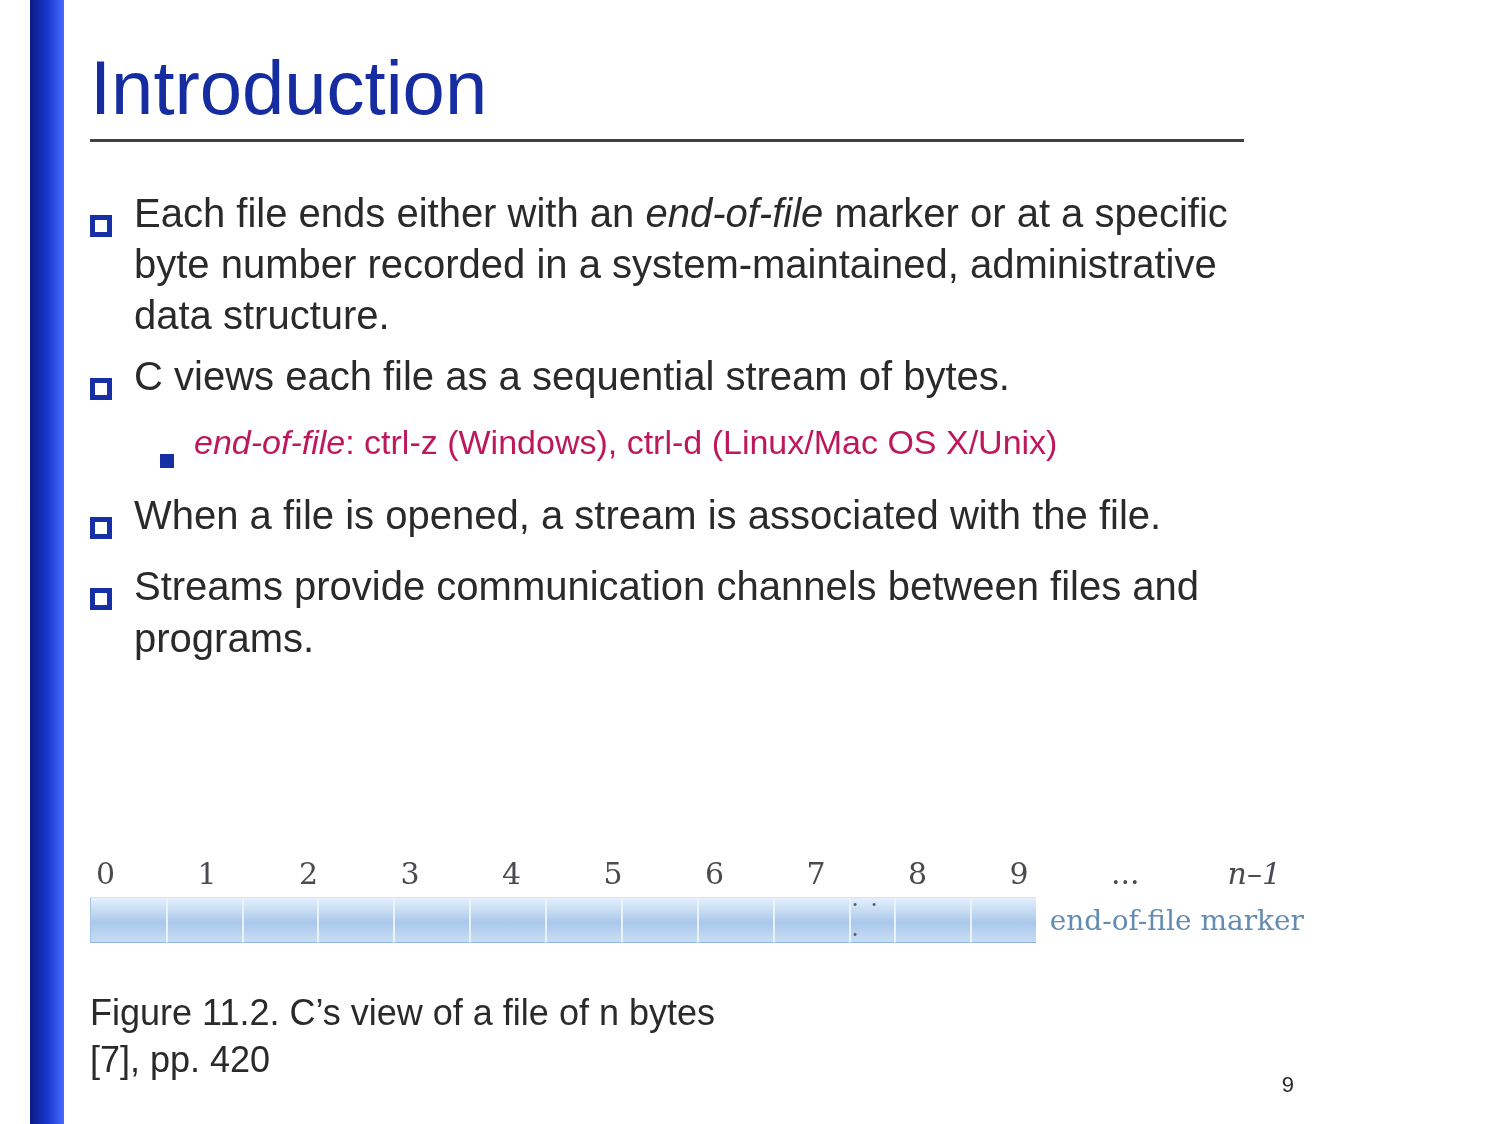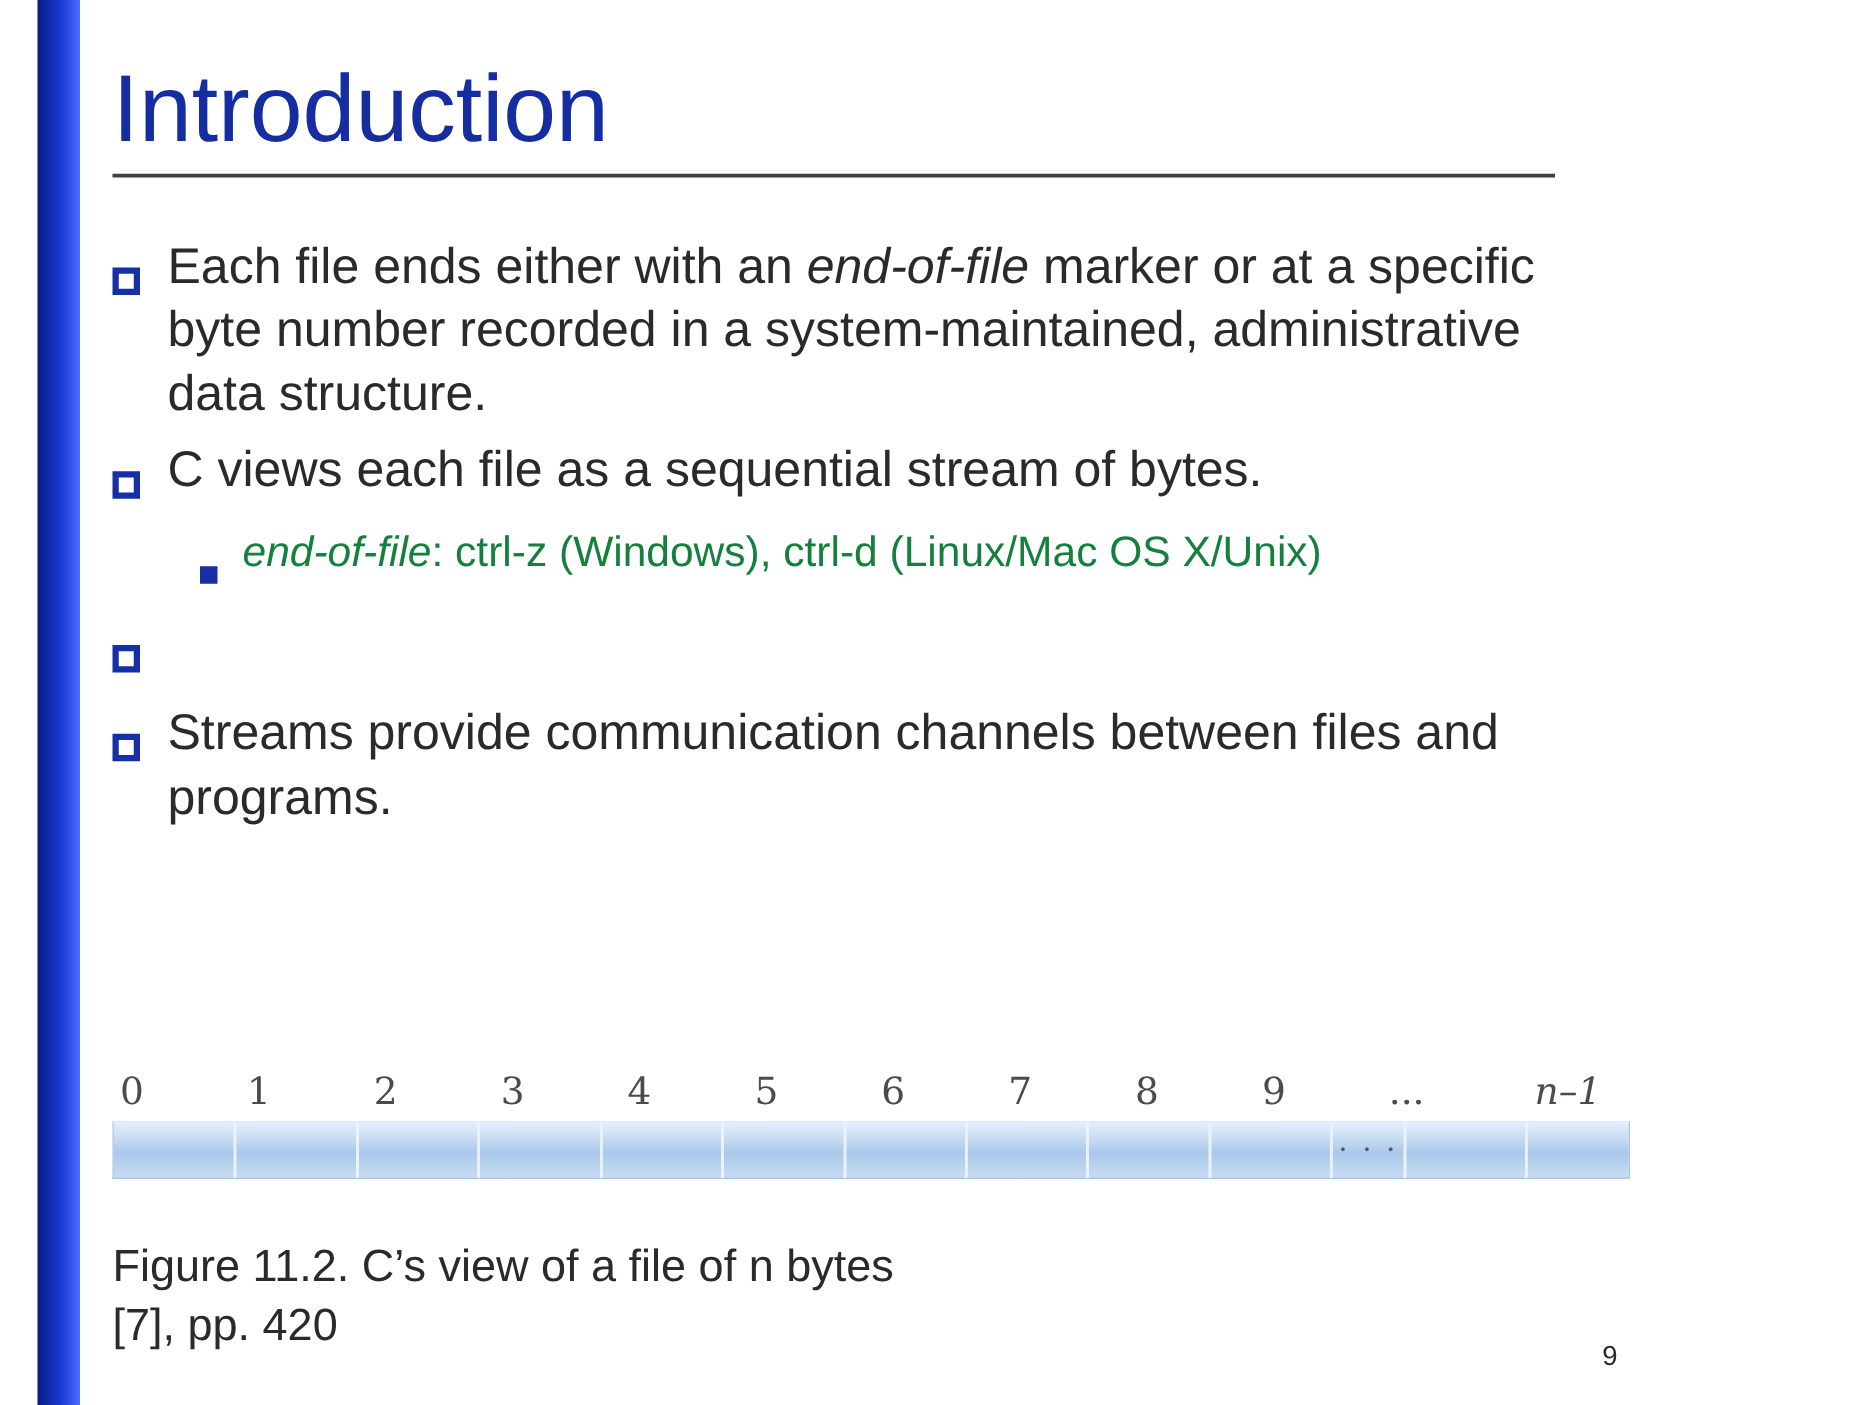--- a/index.html
+++ b/index.html
@@ -78,21 +78,21 @@
   .bullet-l1 .text {
     flex: 1 1 auto;
   }
 
   .bullet-l2 {
     display: flex;
     align-items: flex-start;
     margin: 4px 0 10px 70px;
     font-size: 34px;
     line-height: 1.35;
-    color: #15803d;
+    color: #be185d;
   }
   .bullet-l2 .marker {
     flex: 0 0 auto;
     margin-right: 20px;
     margin-top: 14px;
   }
   .solid-square {
     width: 14px;
     height: 14px;
     background: #162fa6;
@@ -214,20 +214,21 @@
 
       <div class="bullet-l2">
         <span class="marker"><span class="solid-square"></span></span>
         <span class="text">
           <em class="italic">end-of-file</em><span>: ctrl-z (Windows), ctrl-d (Linux/Mac OS X/Unix)</span>
         </span>
       </div>
 
       <div class="bullet-l1">
         <span class="marker"><span class="hollow-square"></span></span>
+        <span class="text">When a file is opened, a stream is associated with the file.</span>
       </div>
 
       <div class="bullet-l1">
         <span class="marker"><span class="hollow-square"></span></span>
         <span class="text">Streams provide communication channels between files and programs.</span>
       </div>
 
     </div>
   </div>
 
@@ -256,20 +257,21 @@
       <div class="cell"></div>
       <div class="cell"></div>
       <div class="cell"></div>
       <div class="cell"></div>
       <div class="cell"></div>
       <div class="cell"></div>
       <div class="cell"></div>
       <div class="cell ellipsis-cell">· · ·</div>
       <div class="cell"></div>
       <div class="cell" style="width:86px;"></div>
+      <span class="eof-label">end-of-file marker</span>
     </div>
   </div>
 
   <div class="figure-caption">
     <div>Figure 11.2. C’s view of a file of n bytes</div>
     <div>[7], pp. 420</div>
   </div>
 
   <div class="page-number">9</div>
 

